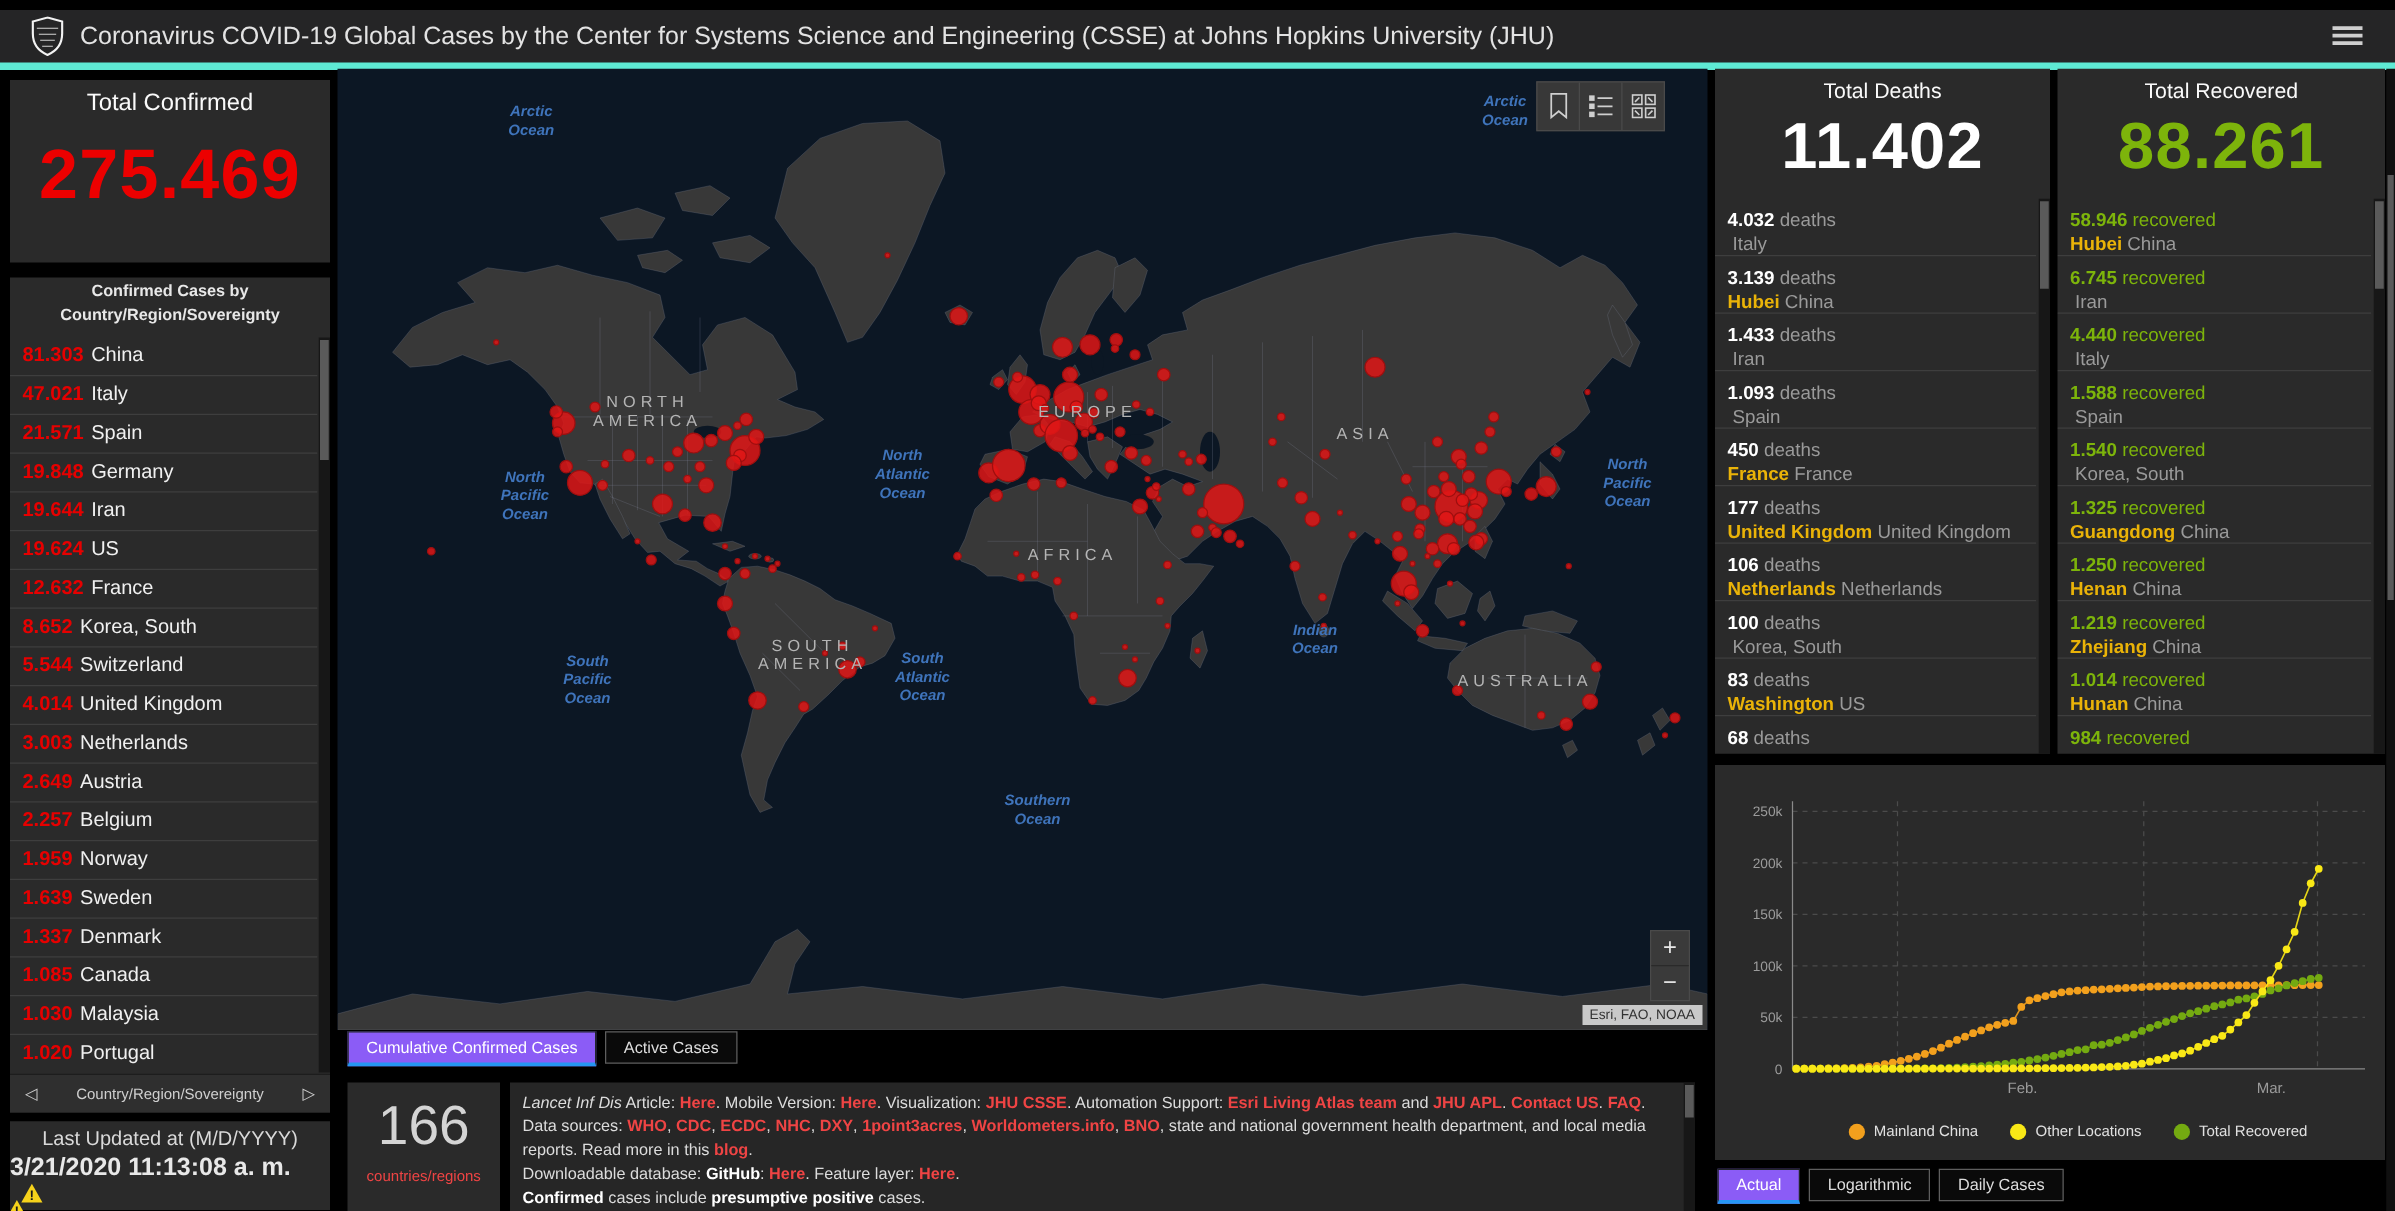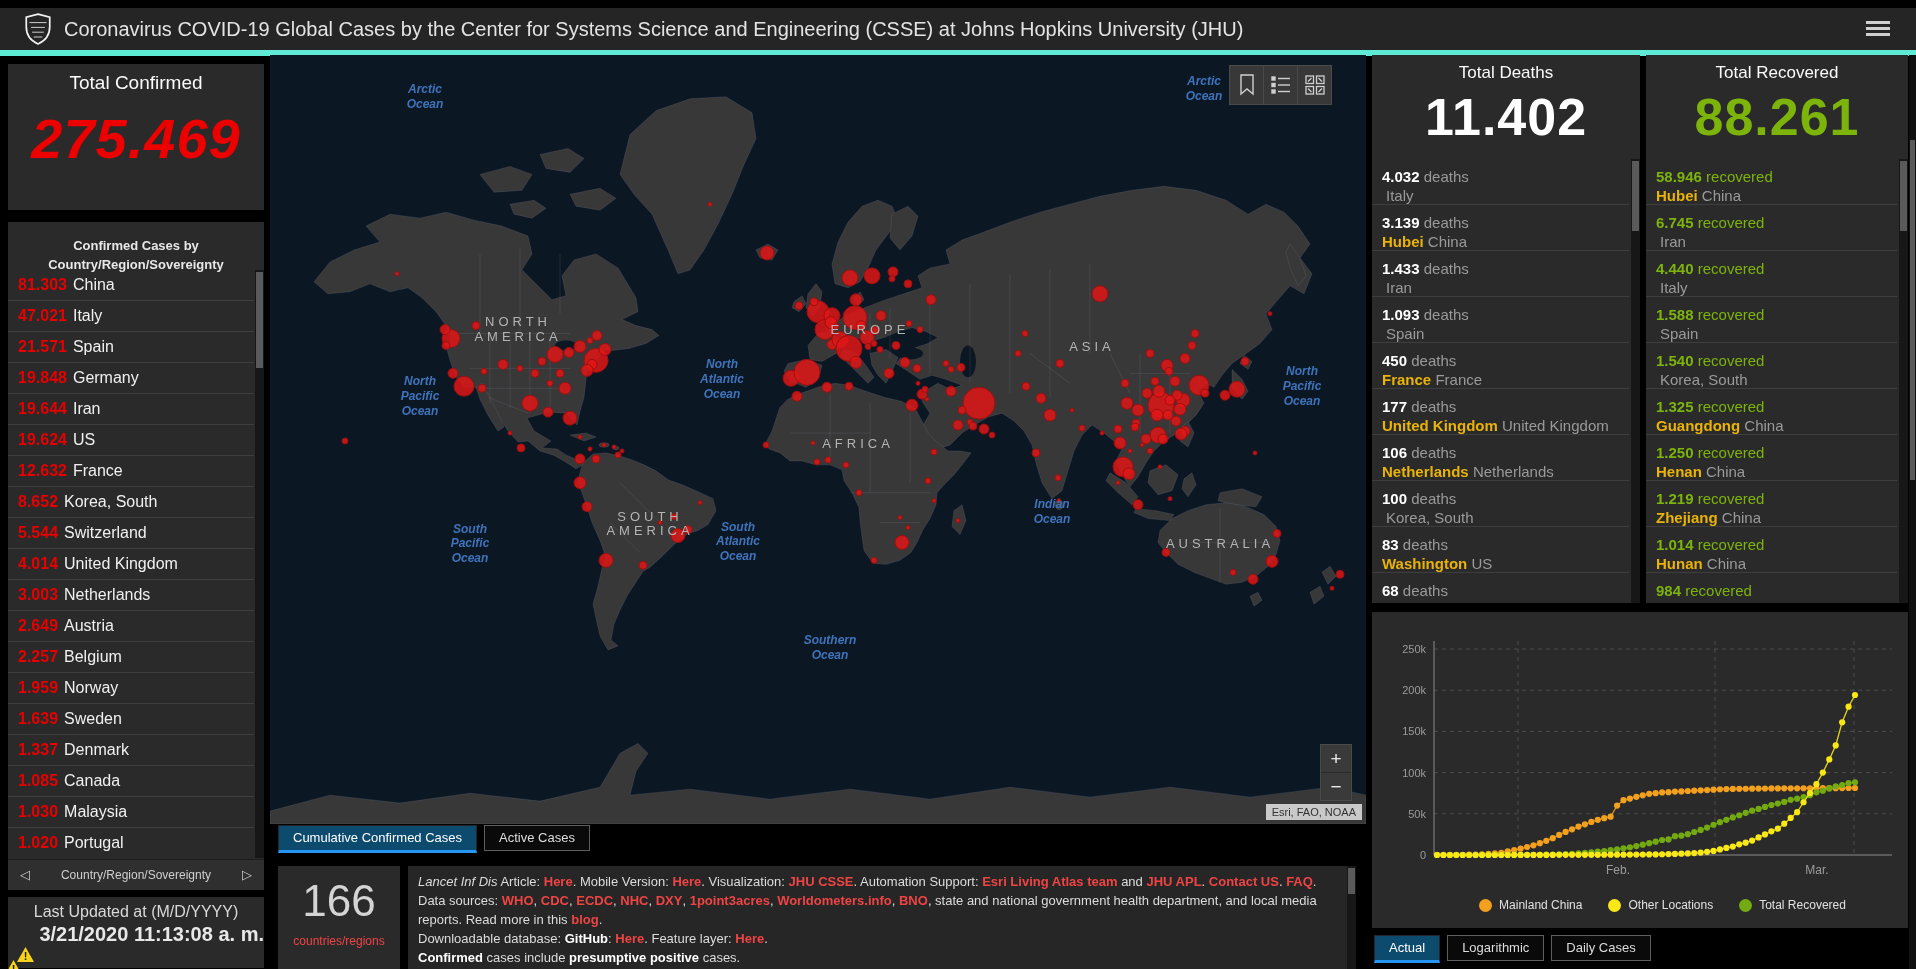--- a/index.html
+++ b/index.html
@@ -9,52 +9,52 @@
   .hdr{position:absolute;left:0;top:8px;width:100%;height:42px;background:#252526;border-bottom:6px solid #5eead4;}
   .hdr .logo{position:absolute;left:24px;top:5px;}
   .hdr h1{position:absolute;left:64px;top:0;margin:0;height:42px;line-height:42px;font-size:20px;font-weight:400;color:#e3e3e3;white-space:nowrap;}
   .burger{position:absolute;right:26px;top:13px;width:24px;height:16px;cursor:pointer;}
   .burger span{display:block;height:3px;background:#cfcfcf;margin-bottom:3px;}
   
   .panel{position:absolute;background:#2a2a2a;}
   .ptitle{text-align:center;font-size:19px;color:#fafafa;padding-top:8px;}
   
   .p-confirmed{left:8px;top:64px;width:256px;height:146px;}
-  .p-confirmed .big{margin-top:12px;text-align:center;font-size:56px;font-weight:700;color:#ec0000;letter-spacing:1px;font-style:italic;}
+  .p-confirmed .big{margin-top:12px;text-align:center;font-size:56px;font-weight:700;color:#ec0000;letter-spacing:1px;}
   .p-list{left:8px;top:222px;width:256px;height:668px;}
-  .listhdr{text-align:center;font-size:13px;font-weight:700;color:#e8e8e8;line-height:19px;padding-top:14px;}
+  .listhdr{text-align:center;font-size:13px;font-weight:700;color:#e8e8e8;line-height:19px;padding-top:1px;}
   .country-list{position:absolute;left:0;top:48px;right:10px;bottom:32px;overflow:hidden;}
   .crow{height:30px;line-height:30px;border-bottom:1px solid #3e3e3e;padding-left:10px;font-size:16px;white-space:nowrap;cursor:pointer;}
   .crow .v{color:#e60000;font-weight:700;margin-right:6px;}
   .crow .n{color:#f0f0f0;}
   .vscroll{position:absolute;right:0;width:9px;background:#171717;}
   .vthumb{position:absolute;left:1px;right:1px;background:#5a5a5a;}
   .pager{position:absolute;left:0;right:0;bottom:0;height:30px;background:#2f2f2f;border-top:1px solid #1d1d1d;color:#cfcfcf;font-size:12px;line-height:30px;text-align:center;}
   .pager .arr{position:absolute;top:0;font-size:13px;color:#cccccc;cursor:pointer;}
   .pager .arr.l{left:12px;} .pager .arr.r{right:12px;}
   .p-updated{left:8px;top:897px;width:256px;height:71px;}
   .p-updated .lbl{text-align:center;font-size:16px;color:#d9d9d9;padding-top:6px;}
-  .p-updated .val{text-align:right;font-size:20px;font-weight:700;color:#e8e8e8;margin-top:2px;}
+  .p-updated .val{text-align:left;font-size:20px;font-weight:700;color:#e8e8e8;margin-top:2px;}
   .p-updated svg{position:absolute;left:8px;bottom:5px;}
   
   .map{position:absolute;left:270px;top:55px;width:1096px;height:769px;background:#0c1724;overflow:hidden;}
   .map svg.world{position:absolute;left:0;top:0;}
   .map-toolbar{position:absolute;right:34px;top:10px;height:38px;background:#383838;border:1px solid #4a4a4a;display:flex;}
   .map-toolbar .tbtn{width:33px;height:38px;display:flex;align-items:center;justify-content:center;cursor:pointer;border-right:1px solid #4a4a4a;}
   .map-toolbar .tbtn:last-child{border-right:none;}
   .zoomctl{position:absolute;right:14px;top:689px;width:30px;background:#3a3a3a;border:1px solid #4a4a4a;}
   .zoomctl .zb{height:27px;line-height:27px;text-align:center;color:#e8e8e8;font-size:19px;cursor:pointer;}
   .zoomctl .zb:first-child{border-bottom:1px solid #2a2a2a;}
   .attrib{position:absolute;right:4px;bottom:4px;background:#c9c9c9;color:#323232;font-size:11px;padding:2px 6px;}
   
   .tabbar{position:absolute;display:flex;gap:7px;}
   .map-tabbar{left:278px;top:825px;}
   .chart-tabbar{left:1374px;top:935px;}
   .tab{height:24px;line-height:24px;padding:0 14px;font-size:13px;color:#ddd;background:#0a0a0a;border:1px solid #5e5e5e;cursor:pointer;white-space:nowrap;}
-  .tab.active{background:#0c4a6e;border-color:#22262a;border-bottom:3px solid #2596f3;color:#fff;}
+  .tab.active{background:#8b5cf6;border-color:#22262a;border-bottom:3px solid #2596f3;color:#fff;}
   
   .p-count{left:278px;top:866px;width:122px;height:103px;}
   .p-count .big{ text-align:center;font-size:44px;color:#d4d4d4;margin-top:10px;font-weight:400;}
   .p-count .sm{text-align:center;font-size:12px;color:#ef4444;margin-top:8px;}
   .p-info{left:408px;top:866px;width:948px;height:103px;background:#262626;overflow:hidden;}
   .info-content{padding:6px 18px 0 10px;font-size:13px;line-height:19px;color:#dcdcdc;}
   .info-content a{color:#ef4444;text-decoration:none;cursor:pointer;font-weight:bold;}
   .info-content .b{font-weight:700;color:#fff;}
   .info-content .i{font-style:italic;}
   

